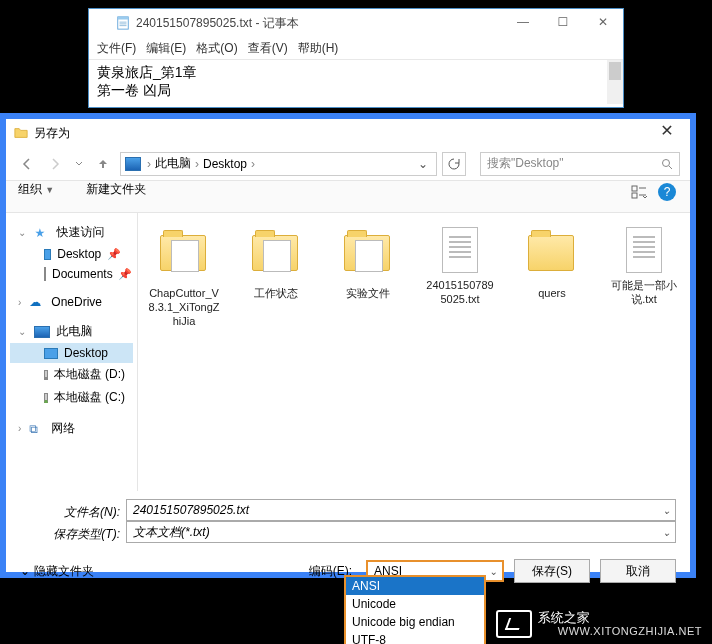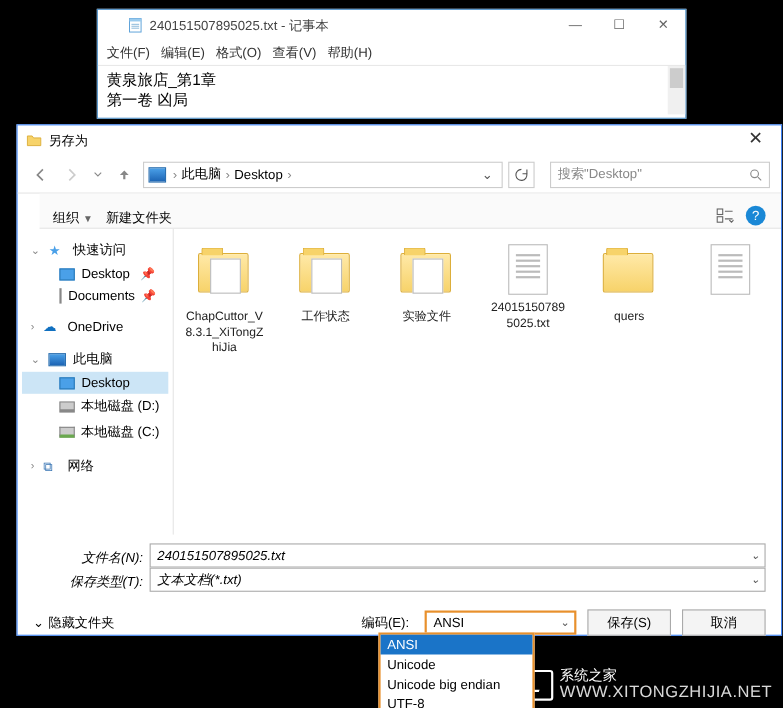--- a/index.html
+++ b/index.html
@@ -10,36 +10,36 @@
 .notepad-title { height: 28px; display: flex; align-items: center; padding: 0 6px; font-size: 12px; color: #444; margin-left: 21px; }
 .notepad-title .np-icon { width: 14px; height: 14px; margin-right: 6px; }
 .notepad-controls { position: absolute; right: 0; top: 0; display: flex; }
 .notepad-controls div { width: 40px; height: 26px; display: flex; align-items: center; justify-content: center; color: #666; font-size: 12px; }
 .notepad-menu { height: 22px; display: flex; align-items: center; gap: 10px; padding: 0 8px; font-size: 12px; color: #333; }
 .notepad-body { padding: 4px 8px; font-size: 14px; color: #000; border-top: 1px solid #e8e8e8; position: relative; }
 .notepad-body .vscroll { position: absolute; right: 0; top: 0; bottom: 0; width: 16px; background: #f0f0f0; }
 .notepad-body .vscroll .thumb { background: #ccc; height: 18px; margin: 2px; }
 
 
-.saveas { position: absolute; top: 113px; left: 15px; width: 696px; height: 465px; background: #fff; border: 1px solid #3b82f6; }
+.saveas { position: absolute; top: 113px; left: 0; width: 696px; height: 465px; background: #fff; border: 6px solid #3b82f6; }
 .sa-titlebar { height: 28px; display: flex; align-items: center; padding: 0 8px; font-size: 12px; position: relative; }
 .sa-titlebar .close { position: absolute; right: 6px; top: 2px; font-size: 16px; color: #333; width: 34px; text-align: center; }
 
 .sa-addr { height: 34px; display: flex; align-items: center; padding: 0 10px; gap: 6px; border-bottom: 1px solid #e5e5e5; }
 .nav-btn { width: 22px; height: 22px; display: flex; align-items: center; justify-content: center; color: #888; }
 .addr-box { flex: 1; height: 24px; border: 1px solid #ccc; display: flex; align-items: center; padding: 0 4px; font-size: 12px; gap: 2px; }
 .addr-box .pc-icon { width: 16px; height: 14px; background: linear-gradient(#4aa0e8,#1c64b4); border: 1px solid #2a6fb0; margin-right: 2px; }
 .addr-box .sep { color: #888; padding: 0 2px; }
 .addr-box .spacer { flex: 1; }
 .addr-box .drop { color: #555; padding: 0 4px; }
 .refresh { width: 24px; height: 24px; border: 1px solid #ccc; display: flex; align-items: center; justify-content: center; color: #555; margin-left: -1px; }
 .search-box { width: 200px; height: 24px; border: 1px solid #ccc; display: flex; align-items: center; padding: 0 6px; font-size: 12px; color: #888; margin-left: 8px; }
 .search-box .srch-icon { margin-left: auto; }
 
-.sa-toolbar { height: 32px; display: flex; align-items: flex-end; padding: 0 12px; gap: 12px; font-size: 12px; background: #fafafa; border-bottom: 1px solid #e5e5e5; margin-left: 20px; }
+.sa-toolbar { height: 32px; display: flex; align-items: flex-start; padding: 0 12px; gap: 32px; font-size: 12px; background: #fafafa; border-bottom: 1px solid #e5e5e5; }
 .sa-toolbar .right { margin-left: auto; display: flex; gap: 6px; }
 .tb-btn { width: 22px; height: 22px; display: flex; align-items: center; justify-content: center; }
 .help { width: 18px; height: 18px; border-radius: 50%; background: #1a88d6; color: #fff; font-size: 12px; display: flex; align-items: center; justify-content: center; }
 
 .sa-body { display: flex; height: 278px; }
 .sidebar { width: 160px; border-right: 1px solid #e5e5e5; padding: 8px 4px; font-size: 12px; overflow: hidden; }
 .side-item { display: flex; align-items: center; gap: 6px; padding: 3px 8px 3px 20px; cursor: default; white-space: nowrap; }
 .side-item.lvl2 { padding-left: 34px; }
 .side-item.selected { background: #cce5f6; }
 .side-item .chev { position: absolute; margin-left: -14px; color: #888; font-size: 10px; }
@@ -83,21 +83,21 @@
 
 .enc-dropdown { position: absolute; left: 344px; top: 575px; width: 142px; border: 2px solid #e8902c; background: #fff; font-size: 12px; z-index: 50; }
 .enc-dropdown .opt { padding: 2px 6px; }
 .enc-dropdown .opt.sel { background: #1a74c8; color: #fff; }
 
 
 .watermark { position: absolute; right: 10px; bottom: 6px; color: #fff; font-size: 13px; display: flex; align-items: center; gap: 6px; }
 .watermark .logo { width: 36px; height: 28px; border: 2px solid #fff; border-radius: 3px; position: relative; display:flex; align-items:center; justify-content:center; }
 .watermark .logo::before { content:""; width:12px; height:10px; border:2px solid #fff; border-top:none; border-right:none; transform: skewX(-20deg); }
 .watermark .txt { line-height: 1.1; }
-.watermark .url { font-size: 15px; letter-spacing: 0.5px; opacity: .85; }
+.watermark .url { font-size: 11px; letter-spacing: 0.5px; opacity: .85; margin-left: 20px; }
 
 svg { display: block; }
 </style>
 </head>
 <body>
 
 <div class="notepad">
   <div class="notepad-title">
     <svg class="np-icon" viewBox="0 0 16 16">
         <rect x="2" y="1" width="12" height="14" fill="#fff" stroke="#5aa0d8"></rect>
@@ -281,20 +281,21 @@
         <div class="file-item">
           <div class="thumb">
             <div class="folder-thumb"></div>
           </div>
           <div class="label">quers</div>
         </div>
         <div class="file-item">
           <div class="thumb">
             <div class="txt-thumb"></div>
           </div>
+          <div class="label">可能是一部小说.txt</div>
         </div>
       </div>
   </div>
 
   <div class="sa-bottom">
     <div class="field-row">
       <label>文件名(N):</label>
       <div class="combo">
           <span>240151507895025.txt</span>
           <span class="cb-drop">⌄</span>

